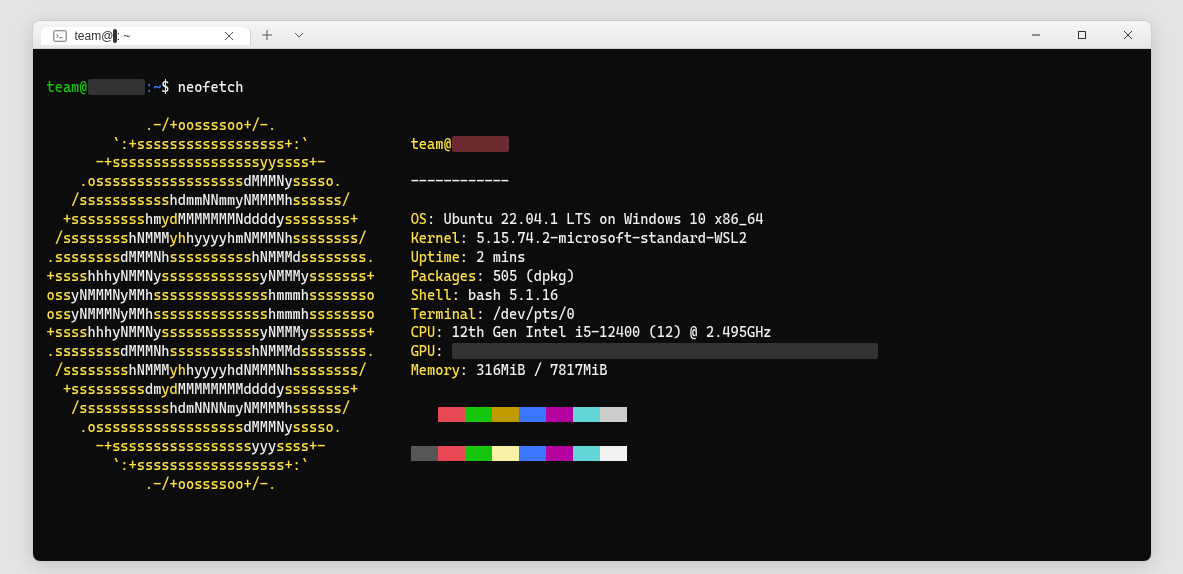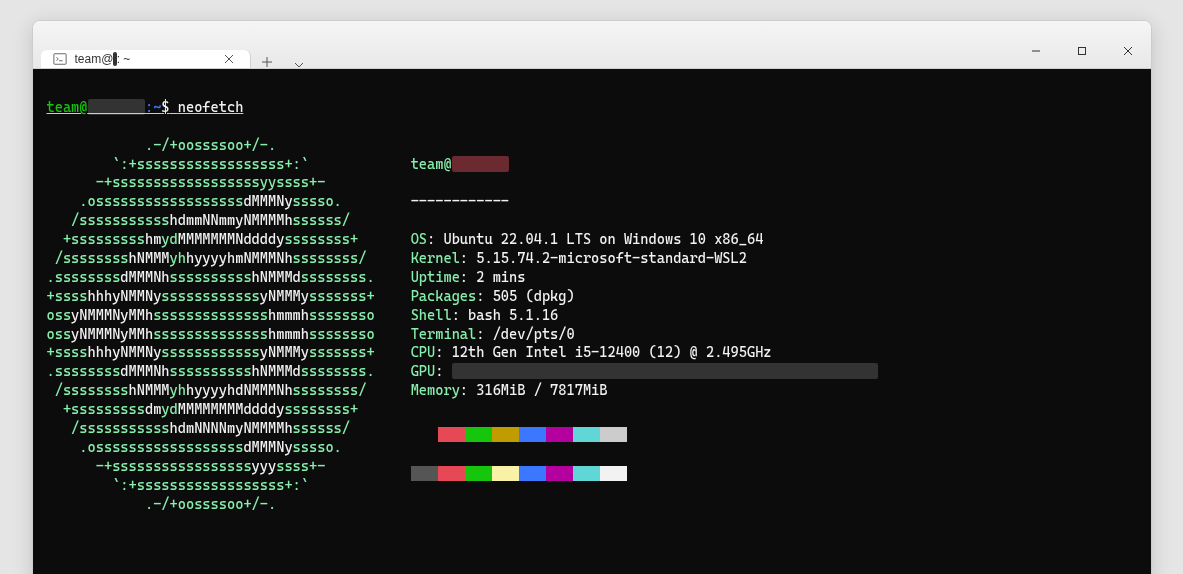--- a/index.html
+++ b/index.html
@@ -14,24 +14,24 @@
     }
     .window {
       width: 1120px;
       background: #fff;
       border: 1px solid #ccc;
       border-radius: 8px;
       overflow: hidden;
       box-shadow: 0 4px 20px rgba(0,0,0,0.15);
     }
     .titlebar {
-      height: 48px;
+      height: 28px;
       background: linear-gradient(#f5f5f5, #e8e8e8);
       display: flex;
-      align-items: flex-end;
+      align-items: center;
       border-bottom: 1px solid #d0d0d0;
     }
     .tab {
       display: flex;
       align-items: center;
       gap: 8px;
       padding: 0 12px;
       background: #fff;
       border-right: 1px solid #d0d0d0;
       border-top-left-radius: 6px;
@@ -71,24 +71,24 @@
       background: #0c0c0c;
       color: #cccccc;
       padding: 10px 14px 30px 14px;
       font-family: 'Cascadia Mono', 'Consolas', monospace;
       font-size: 14px;
       line-height: 1.35;
       white-space: pre;
       min-height: 470px;
     }
     .green { color: #16c60c; }
-    .red { color: #86efac; }
+    .red { color: #fde047; }
     .blue { color: #3b78ff; }
     .white { color: #f2f2f2; }
-    .prompt-line { display: block; text-decoration: underline; }
+    .prompt-line { display: block; }
     .content-row { display: flex; gap: 36px; }
     .logo-col { }
     .info-col { }
     .info-line { display: block; }
     .color-blocks { margin-top: 8px; }
     .cb { display: inline-block; width: 27px; height: 15px; }
     .cb0 { background: #555555; }
     .cb1 { background: #e74856; }
     .cb2 { background: #16c60c; }
     .cb3 { background: #f9f1a5; }

